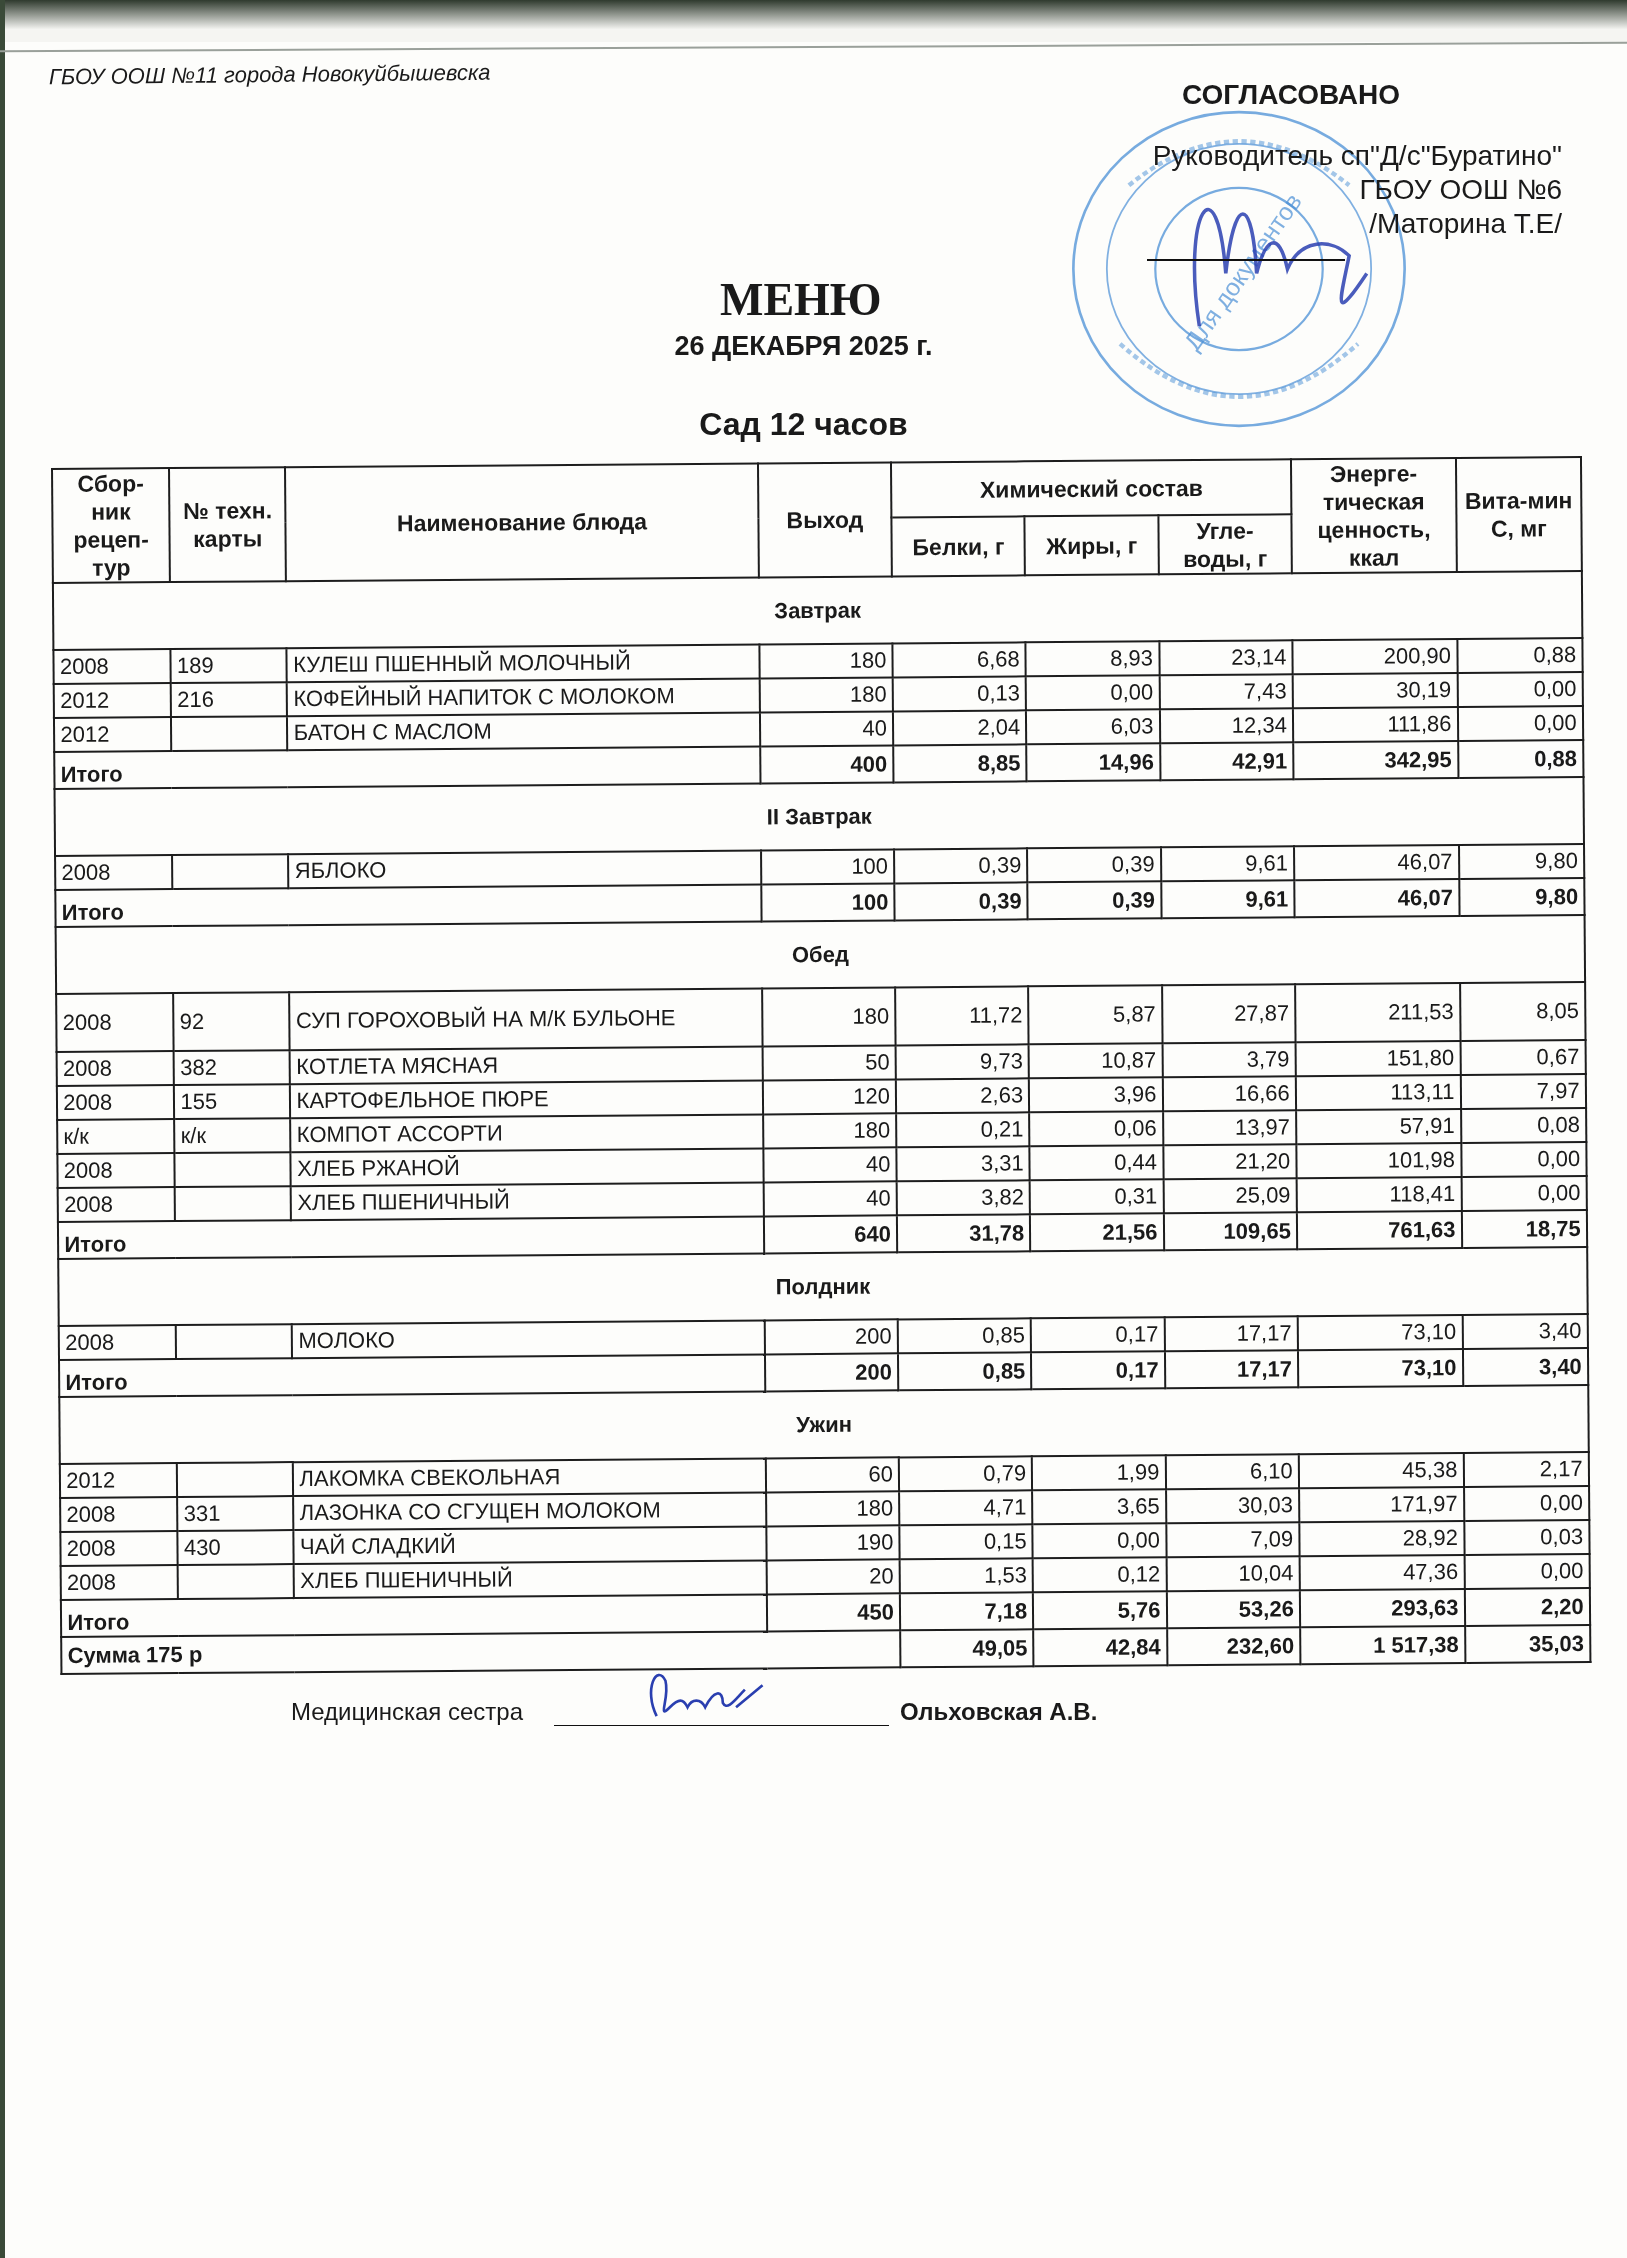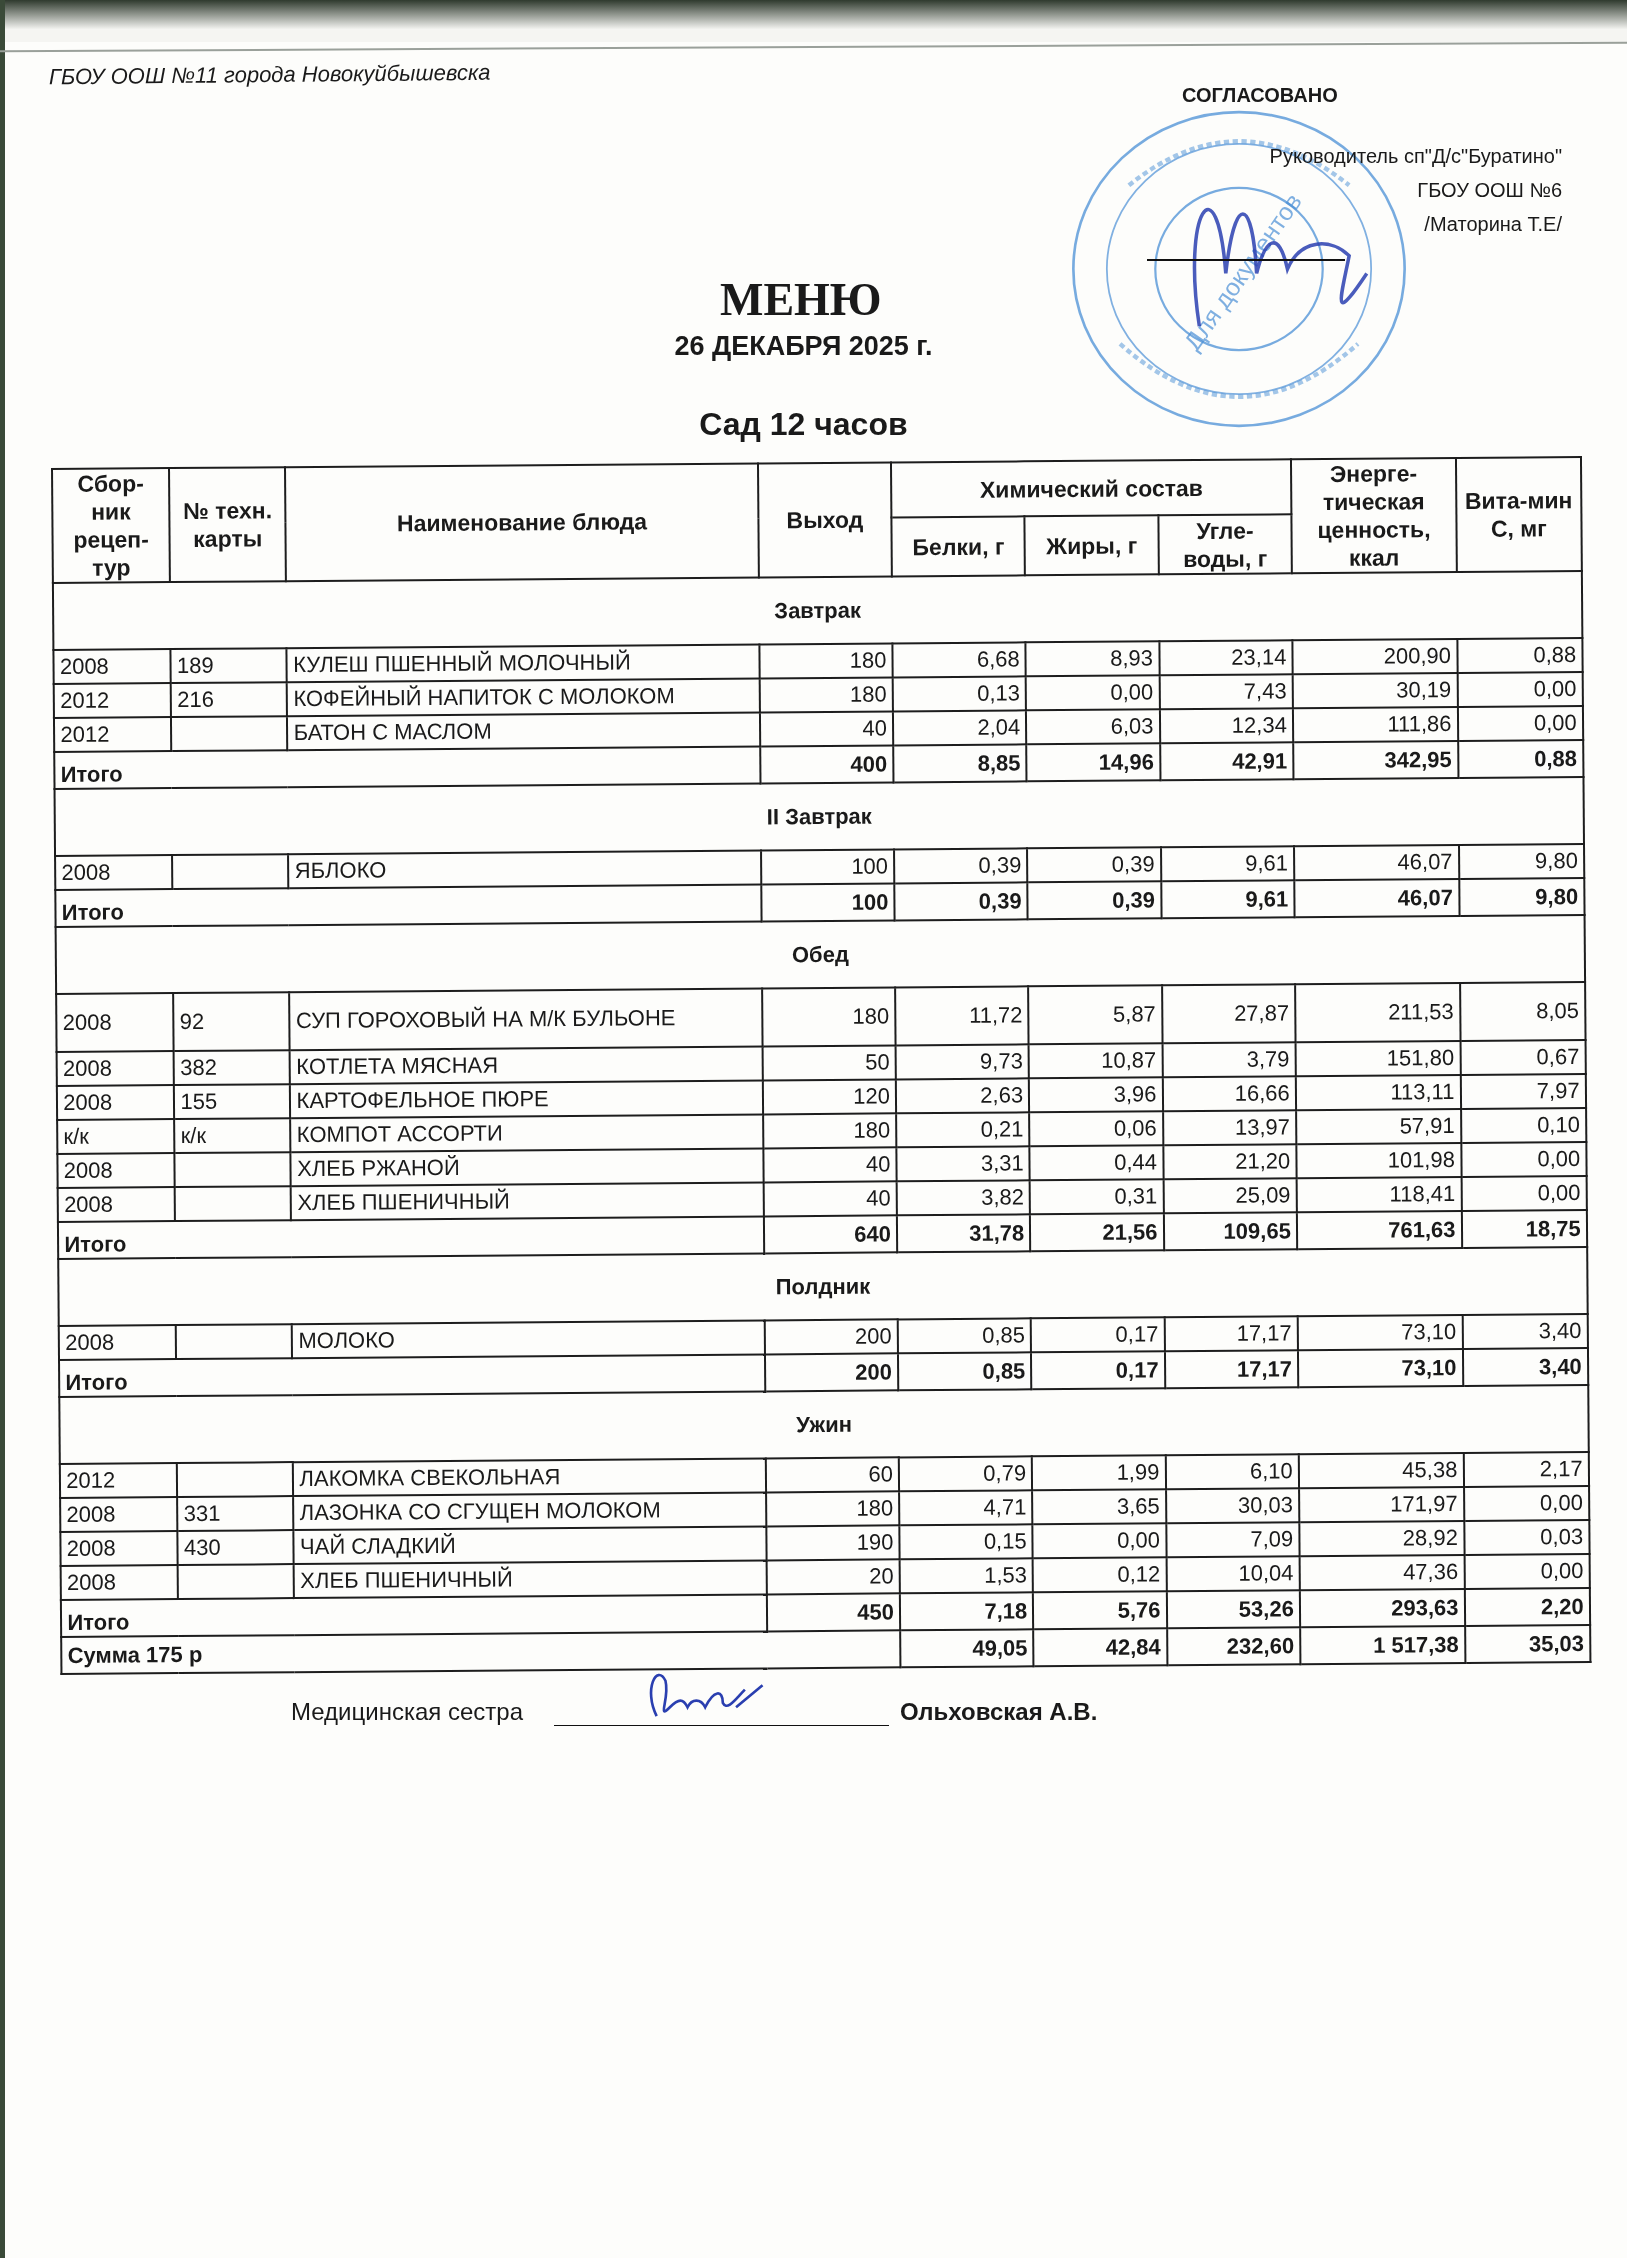--- a/index.html
+++ b/index.html
@@ -5,21 +5,21 @@
   html, body { margin: 0; padding: 0; }
   body {
     width: 1628px; height: 2258px; background: #fdfdfb; position: relative; overflow: hidden;
     font-family: "Liberation Sans", sans-serif; color: #1a1a1a;
   }
   .scan-edge-top { position: absolute; left: 0; top: 0; width: 1628px; height: 42px;
     background: linear-gradient(#2f3a2e, #f5f5f2 70%); }
   .scan-edge-left { position: absolute; left: 0; top: 0; width: 5.3px; height: 2258px; background: #3a4a38; }
   .sheet-edge { position: absolute; left: 0; top: 46px; width: 1628px; height: 1.8px; background: #9aa09a; transform: rotate(-0.3deg); }
   .school { position: absolute; left: 49px; top: 62px; font-size: 22px; font-style: italic; transform: rotate(-0.6deg); }
-  .approve { position: absolute; left: 1147px; top: 78px; width: 415px; font-size: 20px; line-height: 34px; }
+  .approve { position: absolute; left: 1147px; top: 78px; width: 415px; font-size: 28px; line-height: 34px; }
   .approve .title { font-weight: bold; margin-left: 35px; }
   .approve .line { text-align: right; }
   .approve .sig-line { position: absolute; left: 0px; top: 181px; width: 198px; height: 1.8px; background: #111; }
   .stamp { position: absolute; left: 1067px; top: 106px; width: 344px; height: 326px; }
   .menu-title { position: absolute; left: 0; width: 1628px; text-align: center; }
   .t-menu { top: 273px; font-family: "Liberation Serif", serif; font-weight: bold; font-size: 46px; left: -13.2px; }
   .t-date { top: 331px; font-weight: bold; font-size: 27px; left: -10.6px; }
   .t-sad { top: 406px; font-weight: bold; font-size: 32px; left: -10.6px; }
 
   table.menu { position: absolute; left: 51px; top: 468px; width: 1531px; border-collapse: collapse; table-layout: fixed;
@@ -209,21 +209,21 @@
       </tr>
       <tr class="item">
         <td class="c">к/к</td>
         <td class="c">к/к</td>
         <td class="l">КОМПОТ АССОРТИ</td>
         <td class="r">180</td>
         <td class="r">0,21</td>
         <td class="r">0,06</td>
         <td class="r">13,97</td>
         <td class="r">57,91</td>
-        <td class="r">0,10</td>
+        <td class="r">0,08</td>
       </tr>
       <tr class="item">
         <td class="c">2008</td>
         <td class="c"></td>
         <td class="l">ХЛЕБ РЖАНОЙ</td>
         <td class="r">40</td>
         <td class="r">3,31</td>
         <td class="r">0,44</td>
         <td class="r">21,20</td>
         <td class="r">101,98</td>

